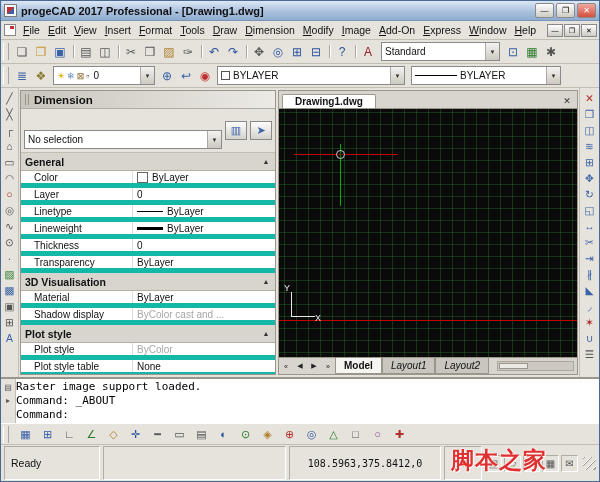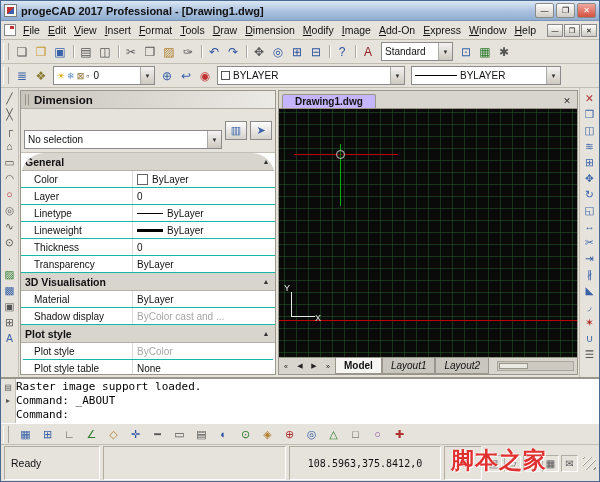--- a/index.html
+++ b/index.html
@@ -38,21 +38,21 @@
   .tbtn{width:18px;height:19px;display:flex;align-items:center;justify-content:center;
     font-size:12px;color:#555;cursor:default;border:1px solid transparent;}
   .tbtn.sep{width:6px;position:relative;}
   .tbtn.sep::after{content:"";position:absolute;left:2px;top:2px;bottom:2px;width:1px;
     background:#aaa69c;border-right:1px solid #fff;}
   .combo{height:19px;background:#fff;border:1px solid #8a8a8a;display:flex;align-items:center;
     gap:3px;padding-left:3px;font-size:10px;cursor:default;}
   .combo-text{flex:1;white-space:nowrap;overflow:hidden;}
   .combo-arrow{flex:0 0 14px;align-self:stretch;display:flex;align-items:center;justify-content:center;
     font-size:6px;color:#333;background:linear-gradient(#f4f3f1,#cdc9c0);border-left:1px solid #aaa;}
-  .standard-combo{width:72px;margin:0 3px;}
+  .standard-combo{width:119px;margin:0 3px;}
   .layer-combo{width:102px;margin:0 2px;}
   .layer-combo .mini{font-size:9px;margin-right:1px;}
   .color-combo{width:188px;margin-left:2px;}
   .color-combo .swatch{flex:0 0 9px;width:9px;height:9px;background:#fff;border:1px solid #555;}
   .linetype-combo{flex:1;max-width:150px;margin-left:5px;}
   .lt-sample{flex:0 0 42px;width:42px;height:1px;border-top:1px solid #000;}
   
   .main{flex:1;display:flex;min-height:0;background:#e6e3dc;}
   .side-toolbar{display:flex;flex-direction:column;align-items:center;padding-top:2px;}
   .side-toolbar .tbtn{width:17px;height:16px;font-size:10.5px;}
@@ -64,37 +64,37 @@
   .prop-header{flex:0 0 18px;display:flex;align-items:center;font-weight:bold;font-size:11.5px;
     padding-left:13px;position:relative;background:linear-gradient(90deg,#c9c5bd,#eceae5);
     border-bottom:1px solid #b0aca2;}
   .prop-header::before{content:"";position:absolute;left:4px;top:3px;bottom:3px;width:4px;
     background:repeating-linear-gradient(90deg,#98948a 0 1px,transparent 1px 3px);}
   .prop-selector{flex:0 0 26px;display:flex;align-items:center;gap:3px;padding:3px;
     background:#e6e3dc;border-bottom:1px solid #c2beb4;}
   .sel-combo{flex:1;margin-top:18px;}
   .pbtn{width:22px;height:19px;display:flex;align-items:center;justify-content:center;font-size:11px;
     color:#3a62a8;background:linear-gradient(#fdfdfd,#d5d2cb);border:1px solid #8a8a8a;}
-  .prop-grid{flex:1;overflow:hidden;background:#fff;border-radius:24px;}
-  .prow{display:flex;align-items:stretch;height:17px;border-bottom:1px solid #14b8a6;font-size:10px;}
+  .prop-grid{flex:1;overflow:hidden;background:#fff;}
+  .prow{display:flex;align-items:stretch;height:17px;border-bottom:5px solid #14b8a6;font-size:10px;}
   .plabel{flex:0 0 112px;display:flex;align-items:center;padding-left:13px;border-right:1px solid #dcdcdc;
     white-space:nowrap;overflow:hidden;}
   .pvalue{flex:1;display:flex;align-items:center;padding-left:4px;white-space:nowrap;overflow:hidden;}
   .prow.section{height:18px;background:#d8d5ce;font-weight:bold;font-size:10.5px;border-bottom:1px solid #b4b0a6;}
   .prow.section .plabel{flex:1;border-right:none;padding-left:4px;}
   .prow.section .pvalue{flex:0 0 18px;justify-content:center;padding:0;font-size:7px;color:#333;}
   .prow.swatch .pvalue::before{content:"";width:9px;height:9px;background:#fff;border:1px solid #666;margin-right:4px;}
   .prow.line-thin .pvalue::before{content:"";width:26px;height:1px;background:#000;margin-right:4px;}
   .prow.line-thick .pvalue::before{content:"";width:26px;height:3px;background:#000;margin-right:4px;}
   .prow.muted .pvalue{color:#a6a6a6;}
   
   .draw-region{flex:1;display:flex;flex-direction:column;min-width:0;margin:2px 1px;border:1px solid #9a968c;}
   .doc-tabbar{flex:0 0 18px;display:flex;align-items:flex-end;background:#d8d5ce;padding:2px 3px 0;
     border-bottom:1px solid #9a968c;}
-  .doc-tab{background:#c4b5fd;border:1px solid #9a968c;border-bottom:none;border-radius:2px 2px 0 0;
+  .doc-tab{background:#ffffff;border:1px solid #9a968c;border-bottom:none;border-radius:2px 2px 0 0;
     padding:1px 12px;font-size:10px;font-weight:bold;}
   .doc-close{margin-left:auto;width:14px;text-align:center;font-size:9px;color:#333;padding-bottom:2px;}
   .canvas{flex:1;position:relative;overflow:hidden;background-color:#0a0a0a;
     background-image:linear-gradient(rgba(40,105,40,.45) 1px,transparent 1px),
       linear-gradient(90deg,rgba(40,105,40,.45) 1px,transparent 1px);
     background-size:12px 12px;background-position:5px 3px;}
   .red-line-top{position:absolute;top:18%;left:5%;width:35%;height:1px;background:#c00000;}
   .red-line-bottom{position:absolute;top:85%;left:0;right:0;height:1px;background:#c00000;}
   .green-line{position:absolute;left:calc(19% + 4px);top:14%;height:25%;width:1px;background:#00b400;}
   .node-circle{position:absolute;left:19%;top:calc(18% - 4px);width:9px;height:9px;border:1px solid #c8c8c8;

